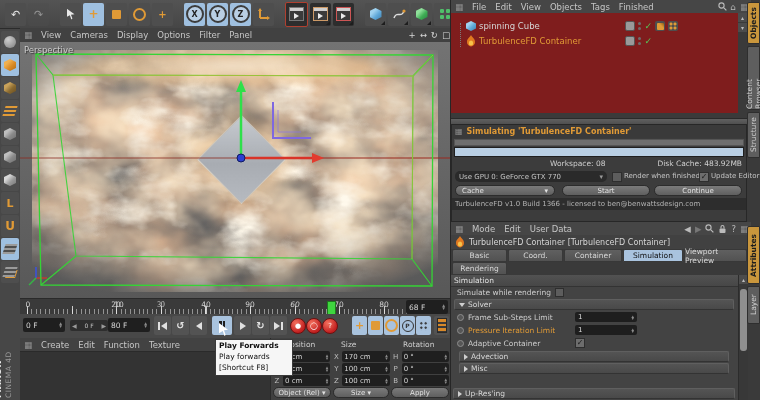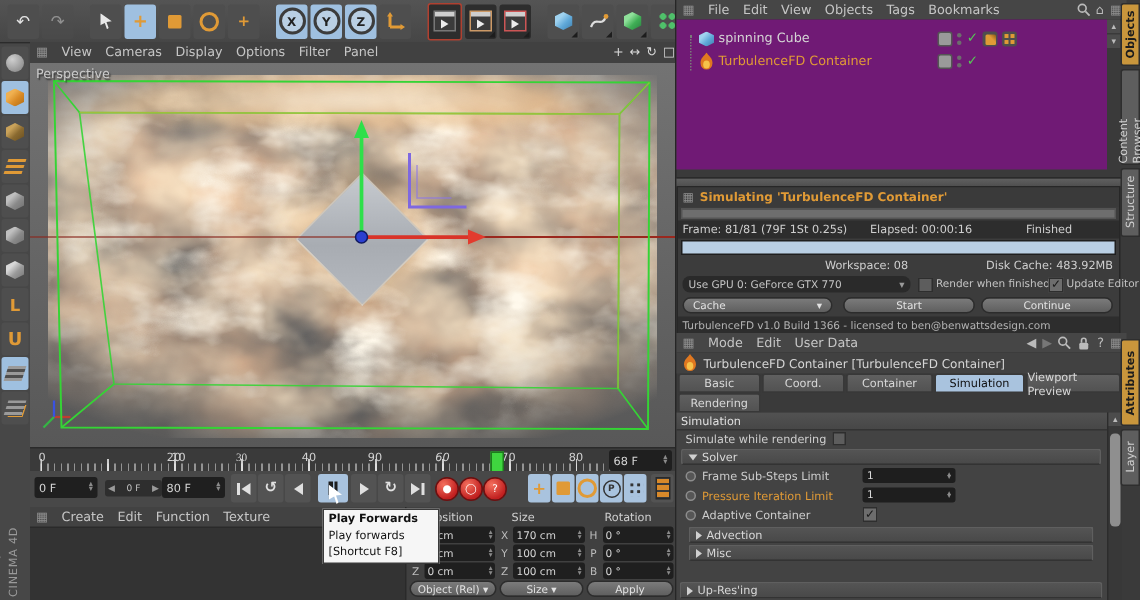--- a/index.html
+++ b/index.html
@@ -93,21 +93,21 @@
   .crow{position:absolute;display:flex;gap:2px;align-items:center;}
   .pill{background:linear-gradient(#7b7b7b,#5f5f5f);border:1px solid #2c2c2c;border-radius:6px;
         color:#e2e2e2;font-size:7px;display:flex;align-items:center;justify-content:center;height:11px;box-sizing:border-box;}
   
   #tooltip{left:215px;top:339px;width:70px;background:#f6f6f6;border:1px solid #3a3a3a;color:#111;
            font-size:7.5px;padding:1px 3px;z-index:50;line-height:1.45;}
   #tooltip .t{font-weight:bold;}
   
   #rpanel{left:450px;top:0;width:310px;height:400px;background:#3a3a3a;border-left:1px solid #262626;}
   #ommenu{left:0;top:0;width:296px;height:13px;background:#464646;border-bottom:1px solid #2b2b2b;padding-left:4px;}
-  #ombody{left:0;top:13px;width:287px;height:100px;background:#701a75;}
+  #ombody{left:0;top:13px;width:287px;height:100px;background:#7f1d1d;}
   .omrow{position:absolute;left:0;width:287px;height:14px;display:flex;align-items:center;gap:3px;font-size:8.5px;}
   .laysq{width:8px;height:8px;background:#9a9a9a;border-radius:2px;border:1px solid #555;}
   .visdots{display:flex;flex-direction:column;gap:2px;}
   .visdots i{width:3px;height:3px;border-radius:50%;background:#6d6d6d;}
   .okch{color:#56c556;font-size:9px;font-weight:bold;line-height:1;}
   .tagic{width:10px;height:10px;border-radius:2px;background:#4e4e4e;display:flex;align-items:center;justify-content:center;}
   #divider{left:0;top:118px;width:310px;height:6px;background:linear-gradient(#606060,#4c4c4c);border-top:1px solid #2a2a2a;border-bottom:1px solid #2a2a2a;}
   
   #sim{left:0;top:124px;width:296px;height:98px;background:#3c3c3c;border:1px solid #272727;box-sizing:border-box;}
   #simtitle{height:13px;display:flex;align-items:center;gap:4px;padding-left:3px;background:#3a3a3a;
@@ -518,21 +518,21 @@
 
   <div id="rpanel" class="abs">
 
     <div id="ommenu" class="abs menu">
       <span style="color:#8f8f8f;">▦</span>
       <span>File</span>
       <span>Edit</span>
       <span>View</span>
       <span>Objects</span>
       <span>Tags</span>
-      <span>Bookmarks</span>
+      <span>Finished</span>
       <span style="margin-left:auto;display:flex;gap:4px;padding-right:3px;align-items:center;">
         <svg width="9" height="9">
             <circle cx="3.5" cy="3.5" r="2.6" fill="none" stroke="#bbb" stroke-width="1.1"></circle>
             <line x1="5.6" y1="5.6" x2="8.4" y2="8.4" stroke="#bbb" stroke-width="1.2"></line>
           </svg>
         <i style="font-style:normal;color:#bbb;">⌂</i>
         <i style="font-style:normal;color:#8f8f8f;">▦</i>
       </span>
     </div>
     <div id="ombody" class="abs">
@@ -575,25 +575,20 @@
     <div class="sarr" style="left:287px;top:23px;">▾</div>
 
     <div id="divider" class="abs"></div>
 
     <div id="sim" class="abs">
       <div id="simtitle">
         <span style="color:#8f8f8f;font-weight:normal;">▦</span>
         <span>Simulating 'TurbulenceFD Container'</span>
       </div>
       <div id="siminset"></div>
-      <div id="simframe">
-        <span style="left:3px;">Frame: 81/81 (79F 1St 0.25s)</span>
-        <span style="left:128px;">Elapsed: 00:00:16</span>
-        <span style="left:232px;">Finished</span>
-      </div>
       <div id="simprog"></div>
       <div id="simws">
         <span style="position:absolute;left:98px;top:1px;">Workspace: 08</span>
         <span style="position:absolute;right:4px;top:1px;">Disk Cache: 483.92MB</span>
       </div>
       <div id="simgpu">
         <div style="position:absolute;left:3px;top:2px;width:152px;height:11px;background:#2a2a2a;border-radius:5px;display:flex;align-items:center;padding:0 4px;box-sizing:border-box;justify-content:space-between;">
           <span>Use GPU 0: GeForce GTX 770</span>
             <span style="color:#9a9a9a;">▾</span>
         </div>

